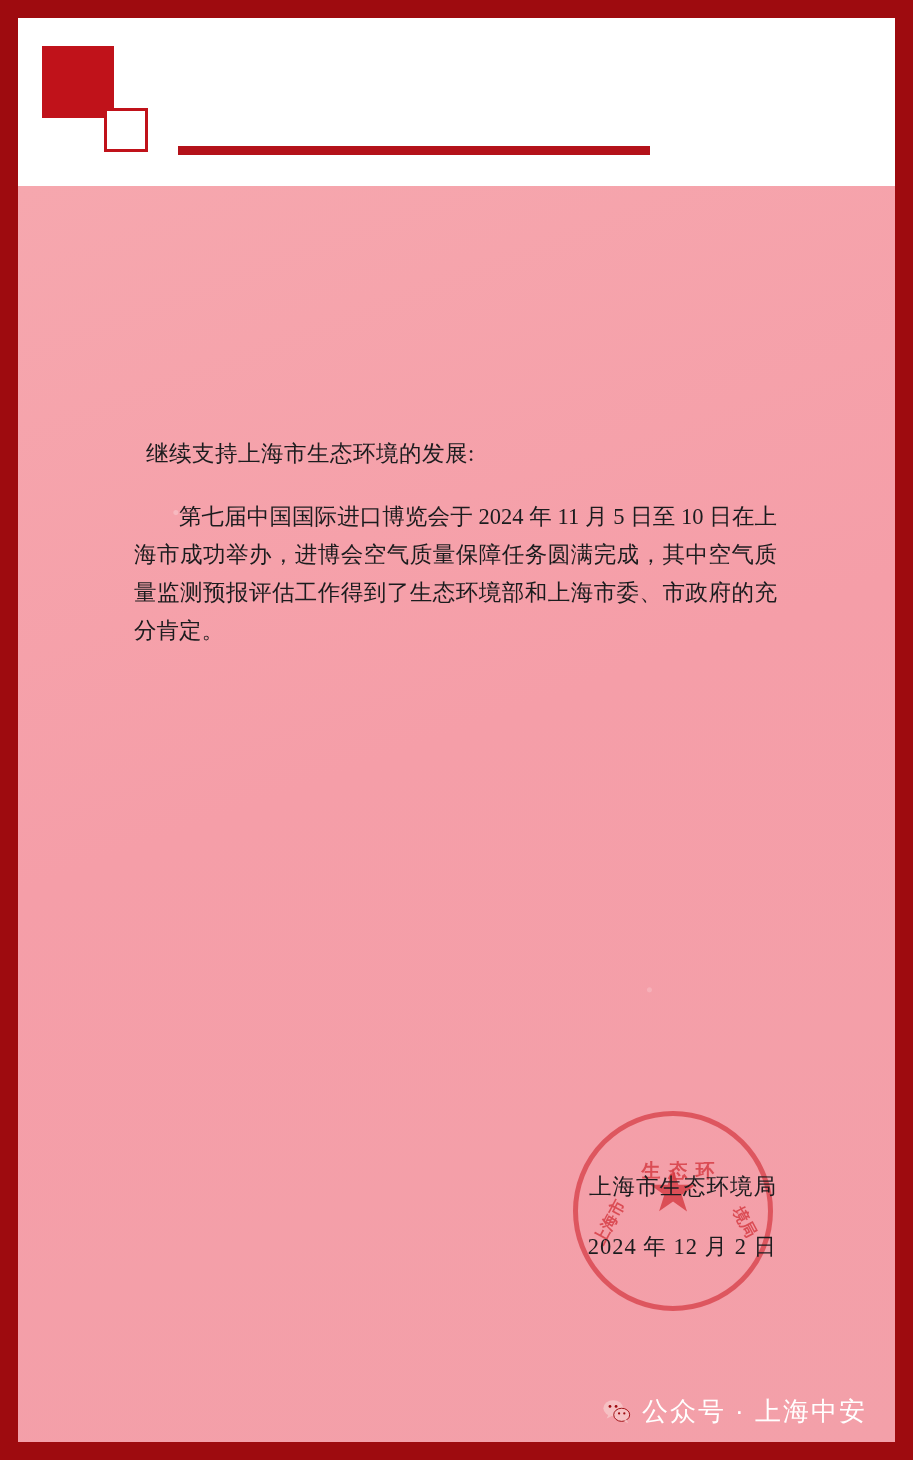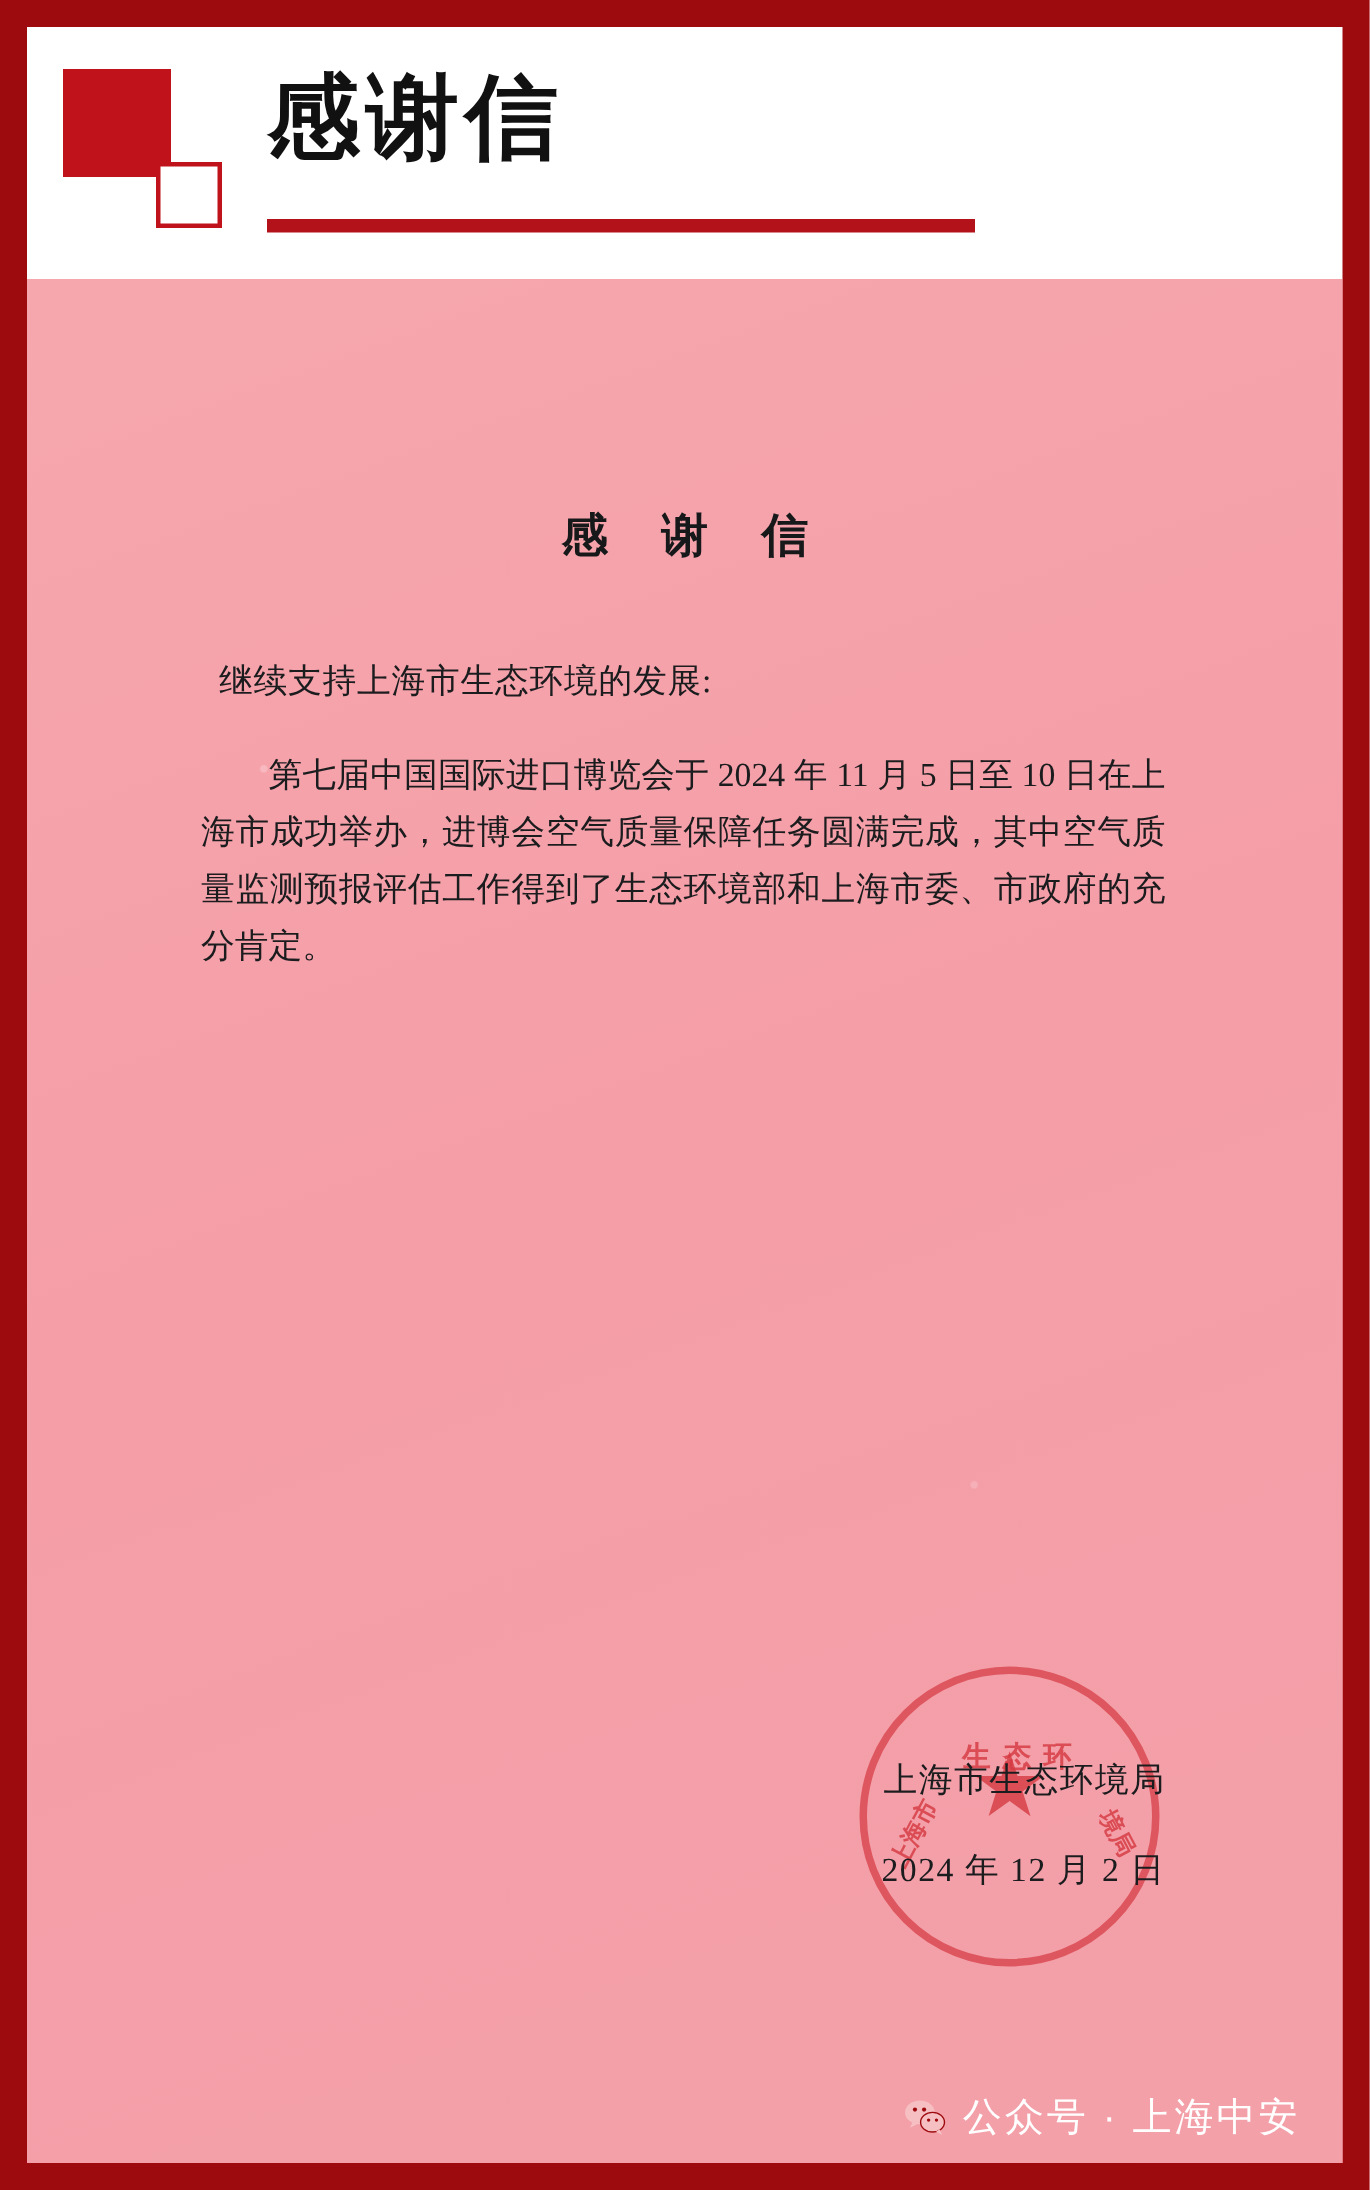--- a/index.html
+++ b/index.html
@@ -242,27 +242,25 @@
 </head>
 <body>
 
 <div class="page">
 
   <div class="header">
     <div class="logo-mark">
       <div class="logo-square-big"></div>
       <div class="logo-square-small"></div>
     </div>
-    <div class="header-title">感谢信</div>
     <div class="header-rule"></div>
   </div>
 
   <div class="letter">
 
-    <div class="letter-title">感 谢 信</div>
 
     <div class="salutation">继续支持上海市生态环境的发展:</div>
 
     <div class="para para-1">第七届中国国际进口博览会于 2024 年 11 月 5 日至 10 日在上海市成功举办，进博会空气质量保障任务圆满完成，其中空气质量监测预报评估工作得到了生态环境部和上海市委、市政府的充分肯定。</div>
 
 
     <div class="seal">
       <div class="seal-text-top">生态环</div>
       <div class="seal-text-left">上海市</div>
       <div class="seal-text-right">境局</div>

